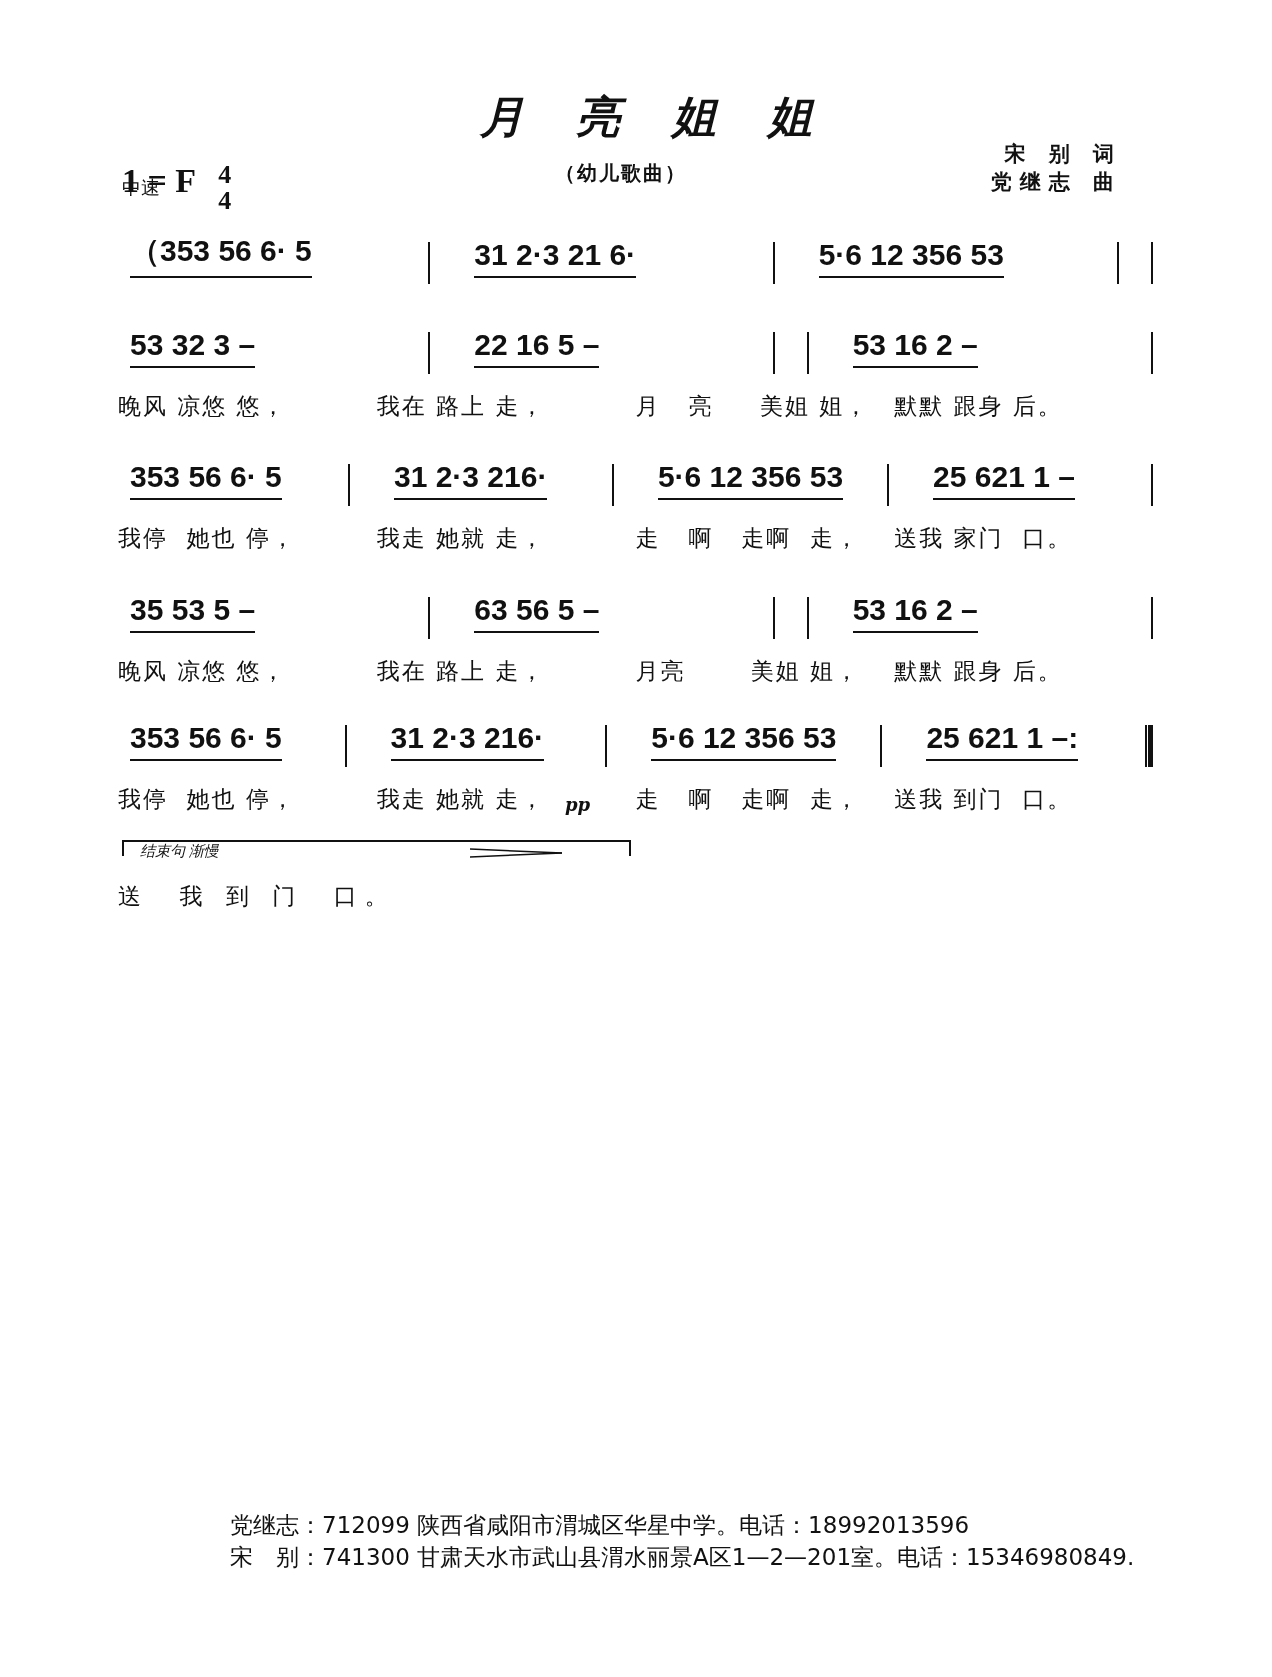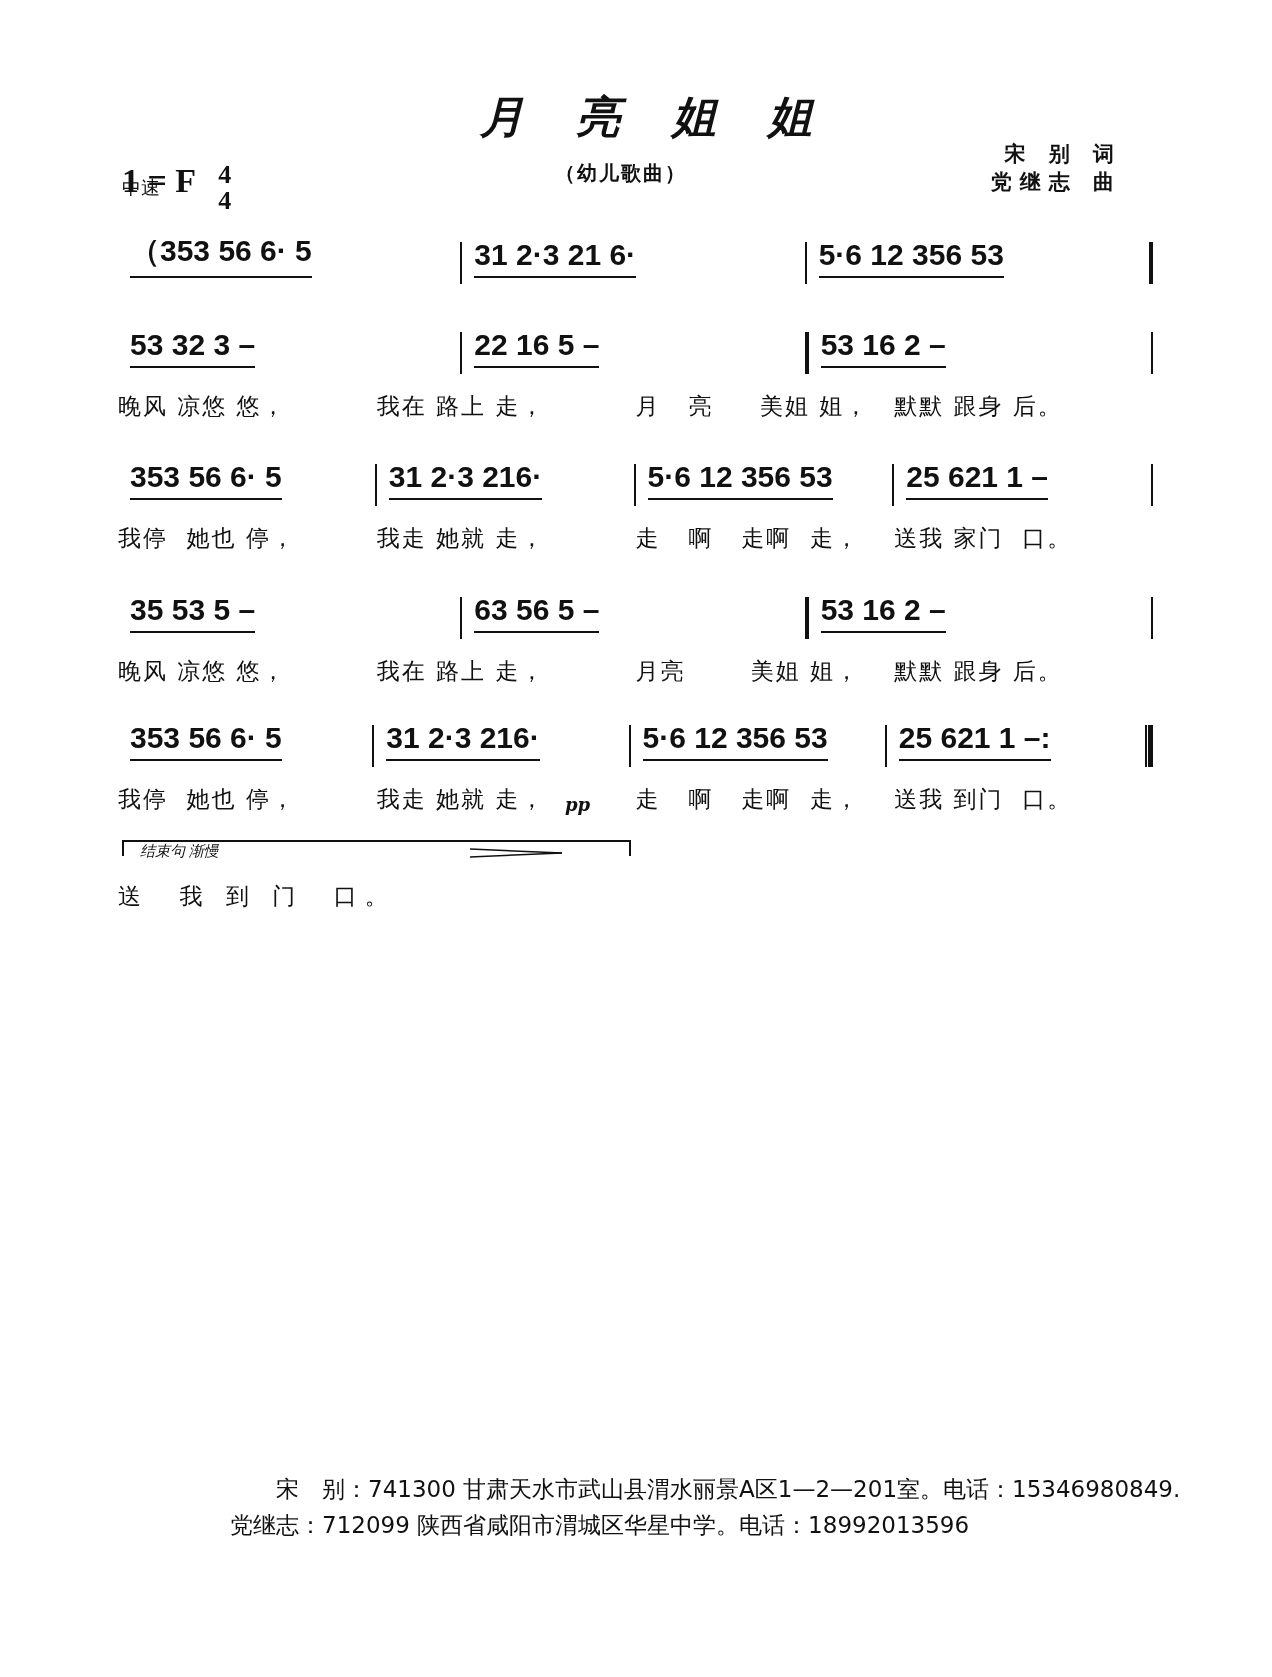--- a/index.html
+++ b/index.html
@@ -12,36 +12,36 @@
   .key { left:122px; top:118px; font-family:"Liberation Serif","DejaVu Serif",serif;
          font-size:34px; font-weight:bold; display:flex; align-items:flex-start; gap:8px;margin-top:44px; }
   .timesig { display:inline-flex; flex-direction:column; align-items:center; line-height:26px;
              font-size:26px; margin-left:14px; }
   .tempo { left:122px; top:175px; font-size:19px; }
   .credit { right:150px; font-size:21px; font-weight:bold; letter-spacing:8px; text-align:right; }
   .credit1 { top:140px; } .credit2 { top:168px; }
 
   .staff { position:absolute; left:118px; width:1035px; }
   .notes { display:flex; align-items:flex-end; height:50px; font-family:"Liberation Sans","DejaVu Sans",sans-serif;
-           font-weight:bold; font-size:30px; white-space:nowrap; }
+           font-weight:bold; font-size:30px; white-space:nowrap;gap:32px; }
   .measure { flex:1; display:flex; align-items:flex-end; justify-content:space-between; padding:0 12px; position:relative; }
   .barline { width:2px; background:#111; height:42px; align-self:flex-end; margin-bottom:-6px; }
   .grp { position:relative; display:inline-block; padding-bottom:4px; }
   .grp.u1 { border-bottom:2px solid #111; }
   .lyrics { display:flex; font-size:23px; height:40px; align-items:center; }
   .lyr-m { flex:1; padding-left:0px; white-space:pre; letter-spacing:2px; }
   .endbar { width:8px; border-left:2px solid #111; border-right:5px solid #111; height:42px; margin-left:4px; box-sizing:border-box; margin-bottom:-6px;}
 
   .coda-box { position:absolute; left:122px; top:840px; width:505px; height:14px;
               border-top:2px solid #111; border-left:2px solid #111; border-right:2px solid #111; }
   .coda-label { position:absolute; left:140px; top:842px; font-size:15px; font-style:italic;font-family:Liberation Serif, serif; }
   .pp { position:absolute; left:565px; top:794px; font-family:"DejaVu Serif",serif; font-style:italic; font-weight:bold; font-size:18px; }
   .decresc { position:absolute; left:470px; top:848px; width:92px; height:10px; }
   .footer { position:absolute; left:230px; font-size:23px; }
-  .f1 { top:1474px;margin-left:46px; } .f2 { top:1510px; }
+  .f1 { top:1542px; } .f2 { top:1510px; }
 </style>
 </head>
 <body>
 
 <div class="abs title">月亮姐姐</div>
 <div class="abs subtitle">（幼儿歌曲）</div>
 
 <div class="abs key">
   <span>1 = F</span>
   <span class="timesig">

